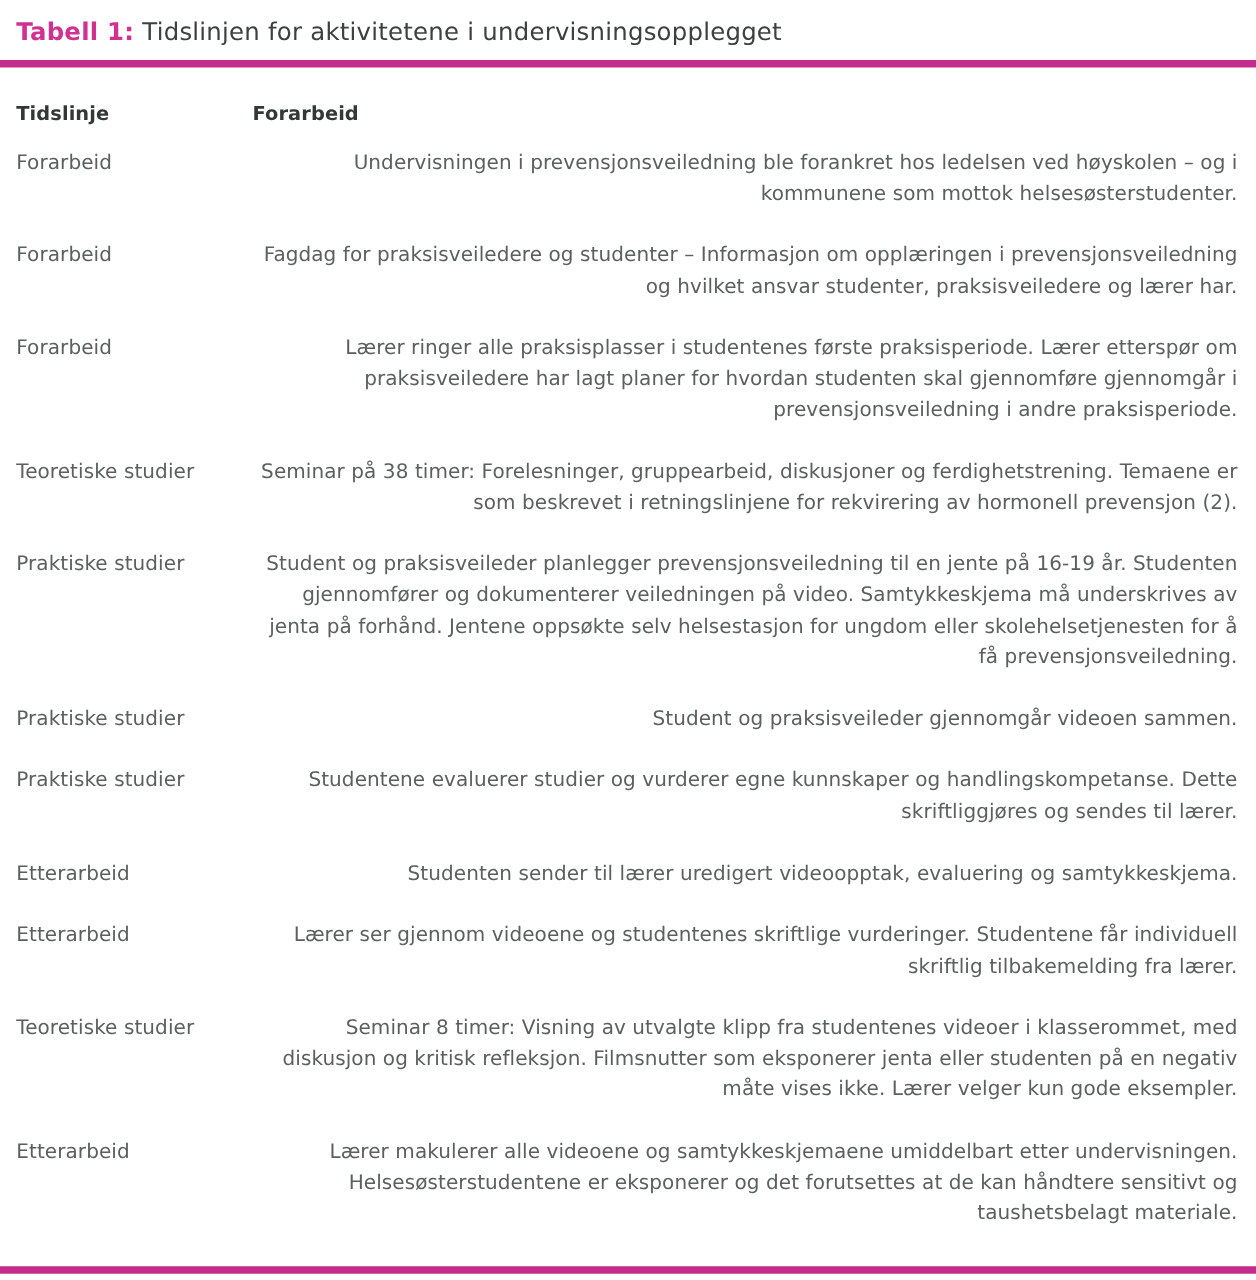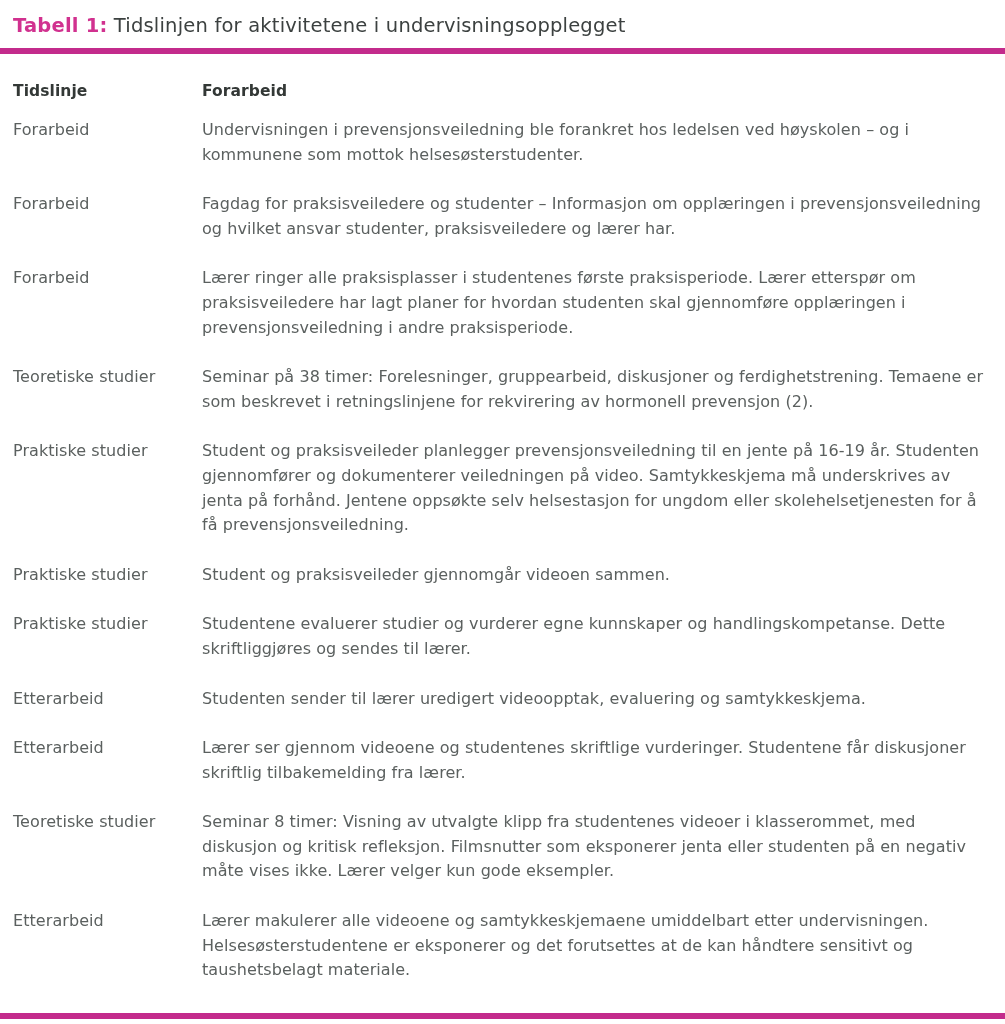--- a/index.html
+++ b/index.html
@@ -91,21 +91,21 @@
     letter-spacing: 0.004em;
   }
   .tbl td.cell-time {
     padding-left: 13px;
     padding-right: 8px;
     white-space: nowrap;
   }
   .tbl td.cell-act {
     padding-left: 6px;
     padding-right: 15px;
-    text-align: left;
+    text-align: right;
     hyphens: none;
   }
 
   .tbl tr.first-row td { padding-top: 18px; }
 </style>
 </head>
 <body>
 
 <div class="table-figure">
 
@@ -130,21 +130,21 @@
       <tr class="first-row">
         <td class="cell-time">Forarbeid</td>
         <td class="cell-act">Undervisningen i prevensjonsveiledning ble forankret hos ledelsen ved høyskolen – og i kommunene som mottok helsesøsterstudenter.</td>
       </tr>
       <tr>
         <td class="cell-time">Forarbeid</td>
         <td class="cell-act">Fagdag for praksisveiledere og studenter – Informasjon om opplæringen i prevensjonsveiledning og hvilket ansvar studenter, praksisveiledere og lærer har.</td>
       </tr>
       <tr>
         <td class="cell-time">Forarbeid</td>
-        <td class="cell-act">Lærer ringer alle praksisplasser i studentenes første praksisperiode. Lærer etterspør om praksisveiledere har lagt planer for hvordan studenten skal gjennomføre opplæringen i prevensjonsveiledning i andre praksisperiode.</td>
+        <td class="cell-act">Lærer ringer alle praksisplasser i studentenes første praksisperiode. Lærer etterspør om praksisveiledere har lagt planer for hvordan studenten skal gjennomføre gjennomgår i prevensjonsveiledning i andre praksisperiode.</td>
       </tr>
       <tr>
         <td class="cell-time">Teoretiske studier</td>
         <td class="cell-act">Seminar på 38 timer: Forelesninger, gruppearbeid, diskusjoner og ferdighetstrening. Temaene er som beskrevet i retningslinjene for rekvirering av hormonell prevensjon (2).</td>
       </tr>
       <tr>
         <td class="cell-time">Praktiske studier</td>
         <td class="cell-act">Student og praksisveileder planlegger prevensjonsveiledning til en jente på 16-19 år. Studenten gjennomfører og dokumenterer veiledningen på video. Samtykkeskjema må underskrives av jenta på forhånd. Jentene oppsøkte selv helsestasjon for ungdom eller skolehelsetjenesten for å få prevensjonsveiledning.</td>
       </tr>
       <tr>
@@ -154,21 +154,21 @@
       <tr>
         <td class="cell-time">Praktiske studier</td>
         <td class="cell-act">Studentene evaluerer studier og vurderer egne kunnskaper og handlingskompetanse. Dette skriftliggjøres og sendes til lærer.</td>
       </tr>
       <tr>
         <td class="cell-time">Etterarbeid</td>
         <td class="cell-act">Studenten sender til lærer uredigert videoopptak, evaluering og samtykkeskjema.</td>
       </tr>
       <tr>
         <td class="cell-time">Etterarbeid</td>
-        <td class="cell-act">Lærer ser gjennom videoene og studentenes skriftlige vurderinger. Studentene får diskusjoner skriftlig tilbakemelding fra lærer.</td>
+        <td class="cell-act">Lærer ser gjennom videoene og studentenes skriftlige vurderinger. Studentene får individuell skriftlig tilbakemelding fra lærer.</td>
       </tr>
       <tr>
         <td class="cell-time">Teoretiske studier</td>
         <td class="cell-act">Seminar 8 timer: Visning av utvalgte klipp fra studentenes videoer i klasserommet, med diskusjon og kritisk refleksjon. Filmsnutter som eksponerer jenta eller studenten på en negativ måte vises ikke. Lærer velger kun gode eksempler.</td>
       </tr>
       <tr>
         <td class="cell-time">Etterarbeid</td>
         <td class="cell-act">Lærer makulerer alle videoene og samtykkeskjemaene umiddelbart etter undervisningen. Helsesøsterstudentene er eksponerer og det forutsettes at de kan håndtere sensitivt og taushetsbelagt materiale.</td>
       </tr>
     </tbody>

